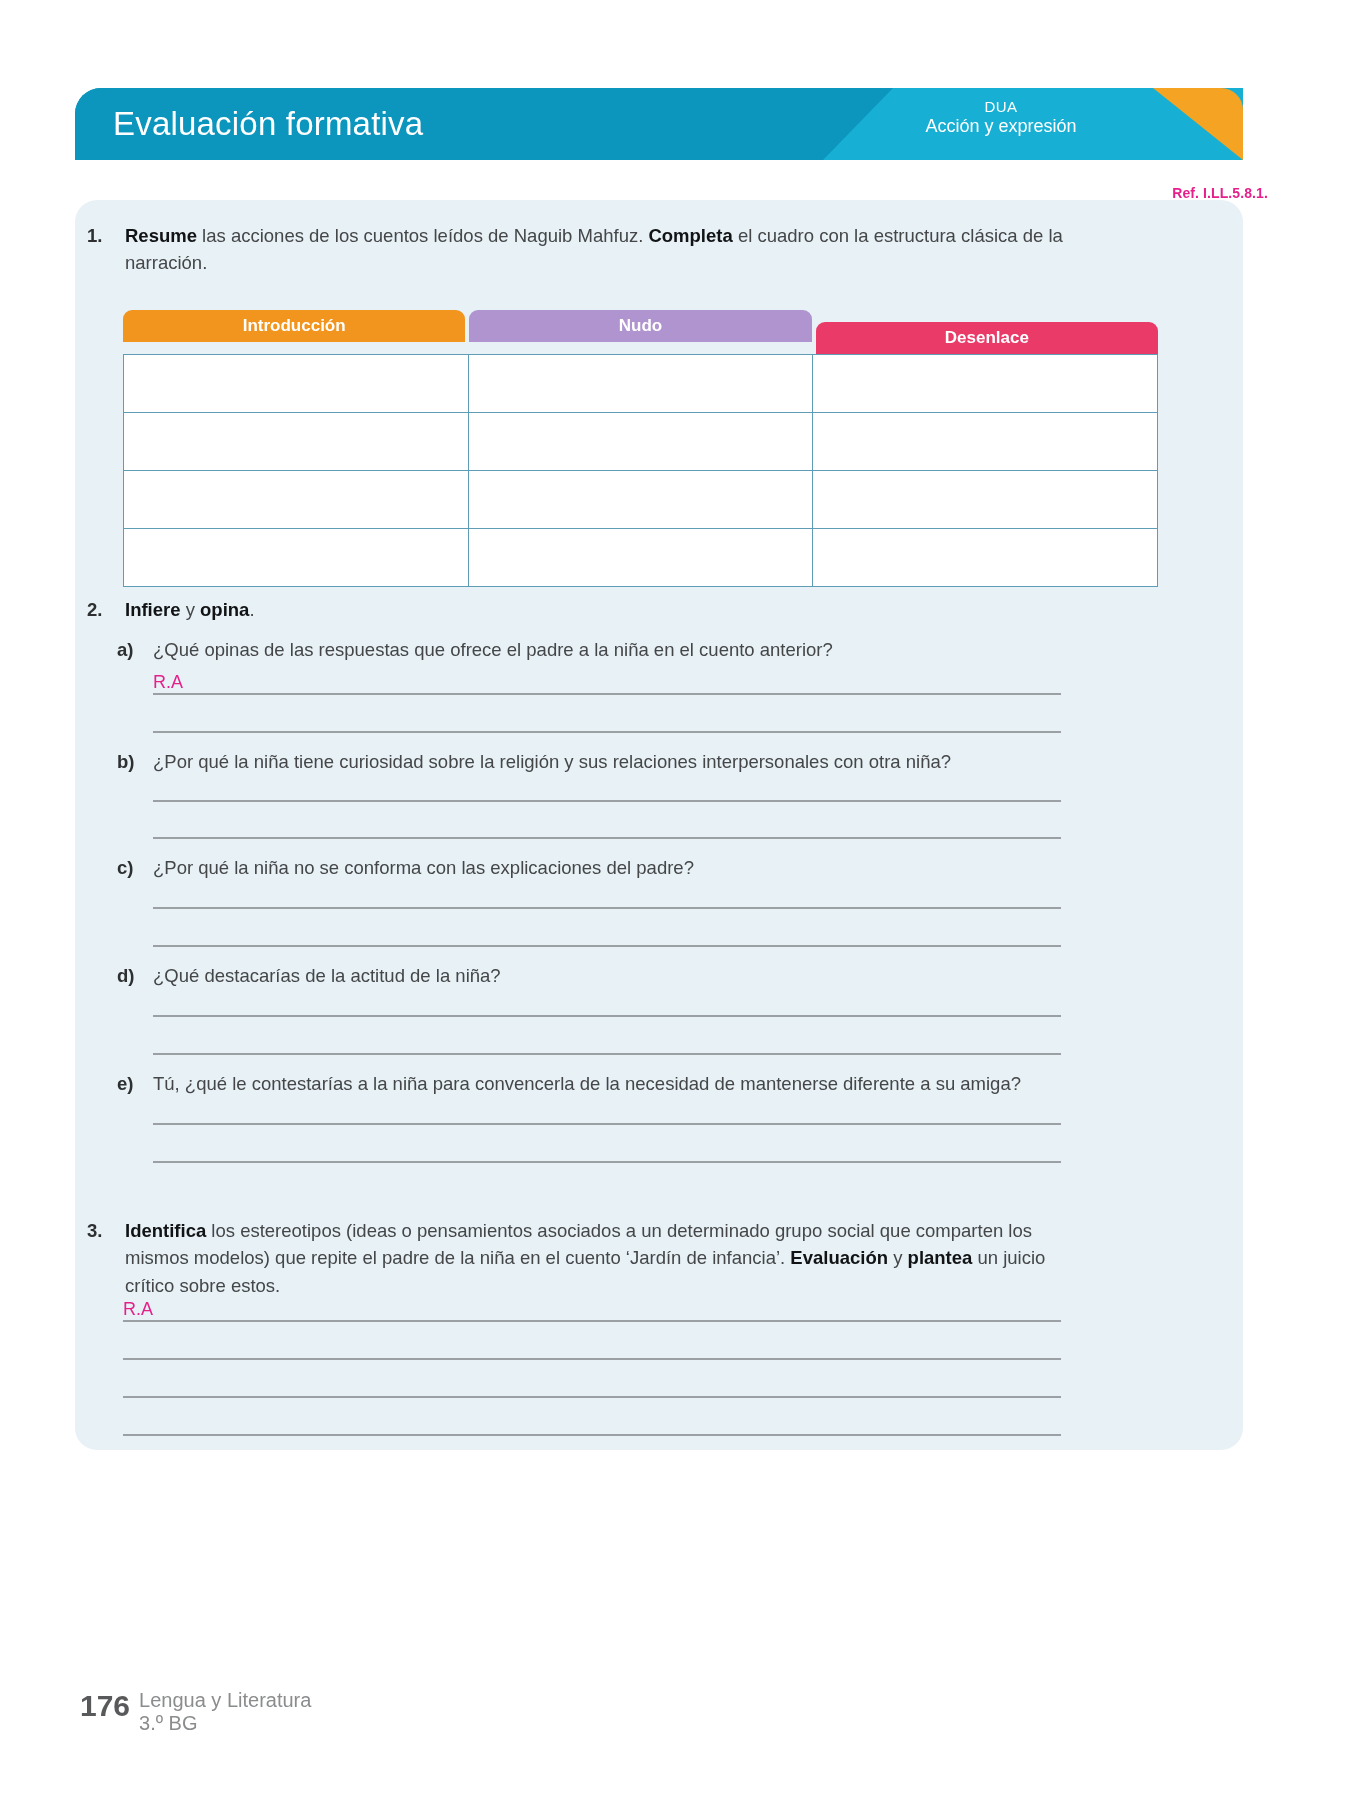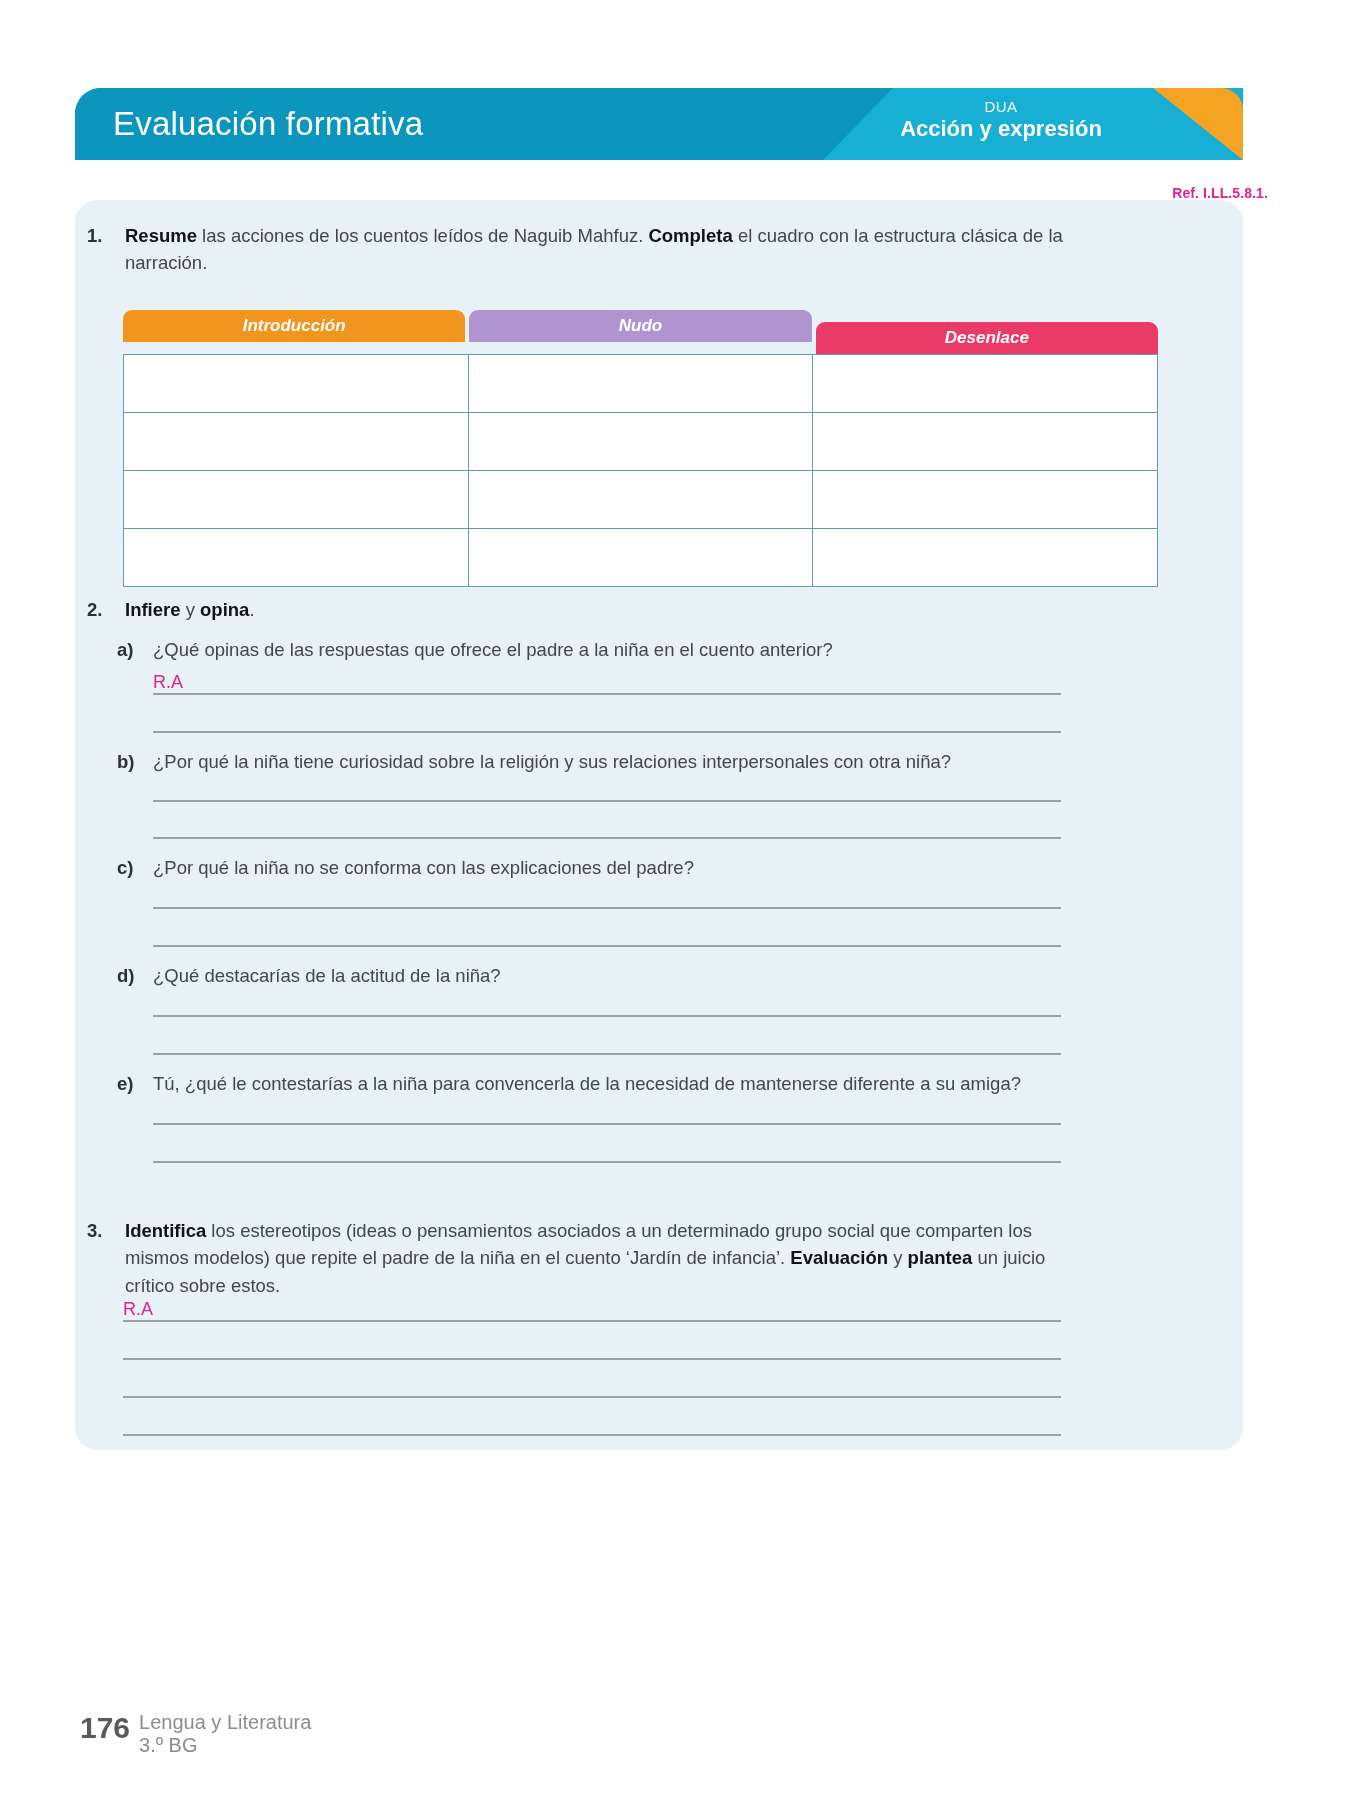--- a/index.html
+++ b/index.html
@@ -73,22 +73,22 @@
     text-align: center;
     color: #ffffff;
     line-height: 1.22;
   }
   .banner-dua .dua-main {
     font-size: 15px;
     font-weight: normal;
     letter-spacing: 0.4px;
   }
   .banner-dua .dua-sub {
-    font-size: 22px;
-    font-weight: bold;
+    font-size: 18px;
+    font-weight: normal;
   }
 
   .ref {
     position: absolute;
     right: 82px;
     top: 185px;
     font-size: 14px;
     font-weight: bold;
     color: #e4218a;
     letter-spacing: 0.1px;
@@ -140,21 +140,20 @@
   
   .tbl {
     position: absolute;
     left: 48px;
     top: 110px;
     width: 1035px;
   }
   .tbl-head {
     display: flex;
     gap: 4px;
-    font-style: italic;
   }
   .tbl-head .th {
     flex: 1;
     height: 32px;
     line-height: 32px;
     text-align: center;
     color: #ffffff;
     font-size: 17px;
     font-weight: bold;
     border-top-left-radius: 9px;
@@ -192,21 +191,21 @@
     position: absolute;
     color: #e4218a;
     font-size: 18px;
     line-height: 1;
   }
 
   
   .footer {
     position: absolute;
     left: 80px;
-    bottom: 42px;
+    bottom: 64px;
     display: flex;
     align-items: flex-start;
     gap: 9px;
   }
   .footer-page {
     font-size: 30px;
     font-weight: bold;
     color: #58595b;
     line-height: 1;
     position: relative;

